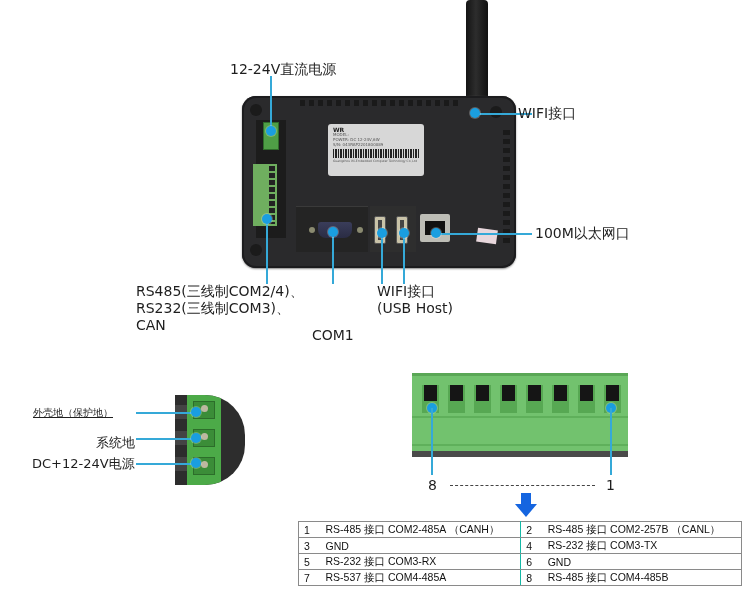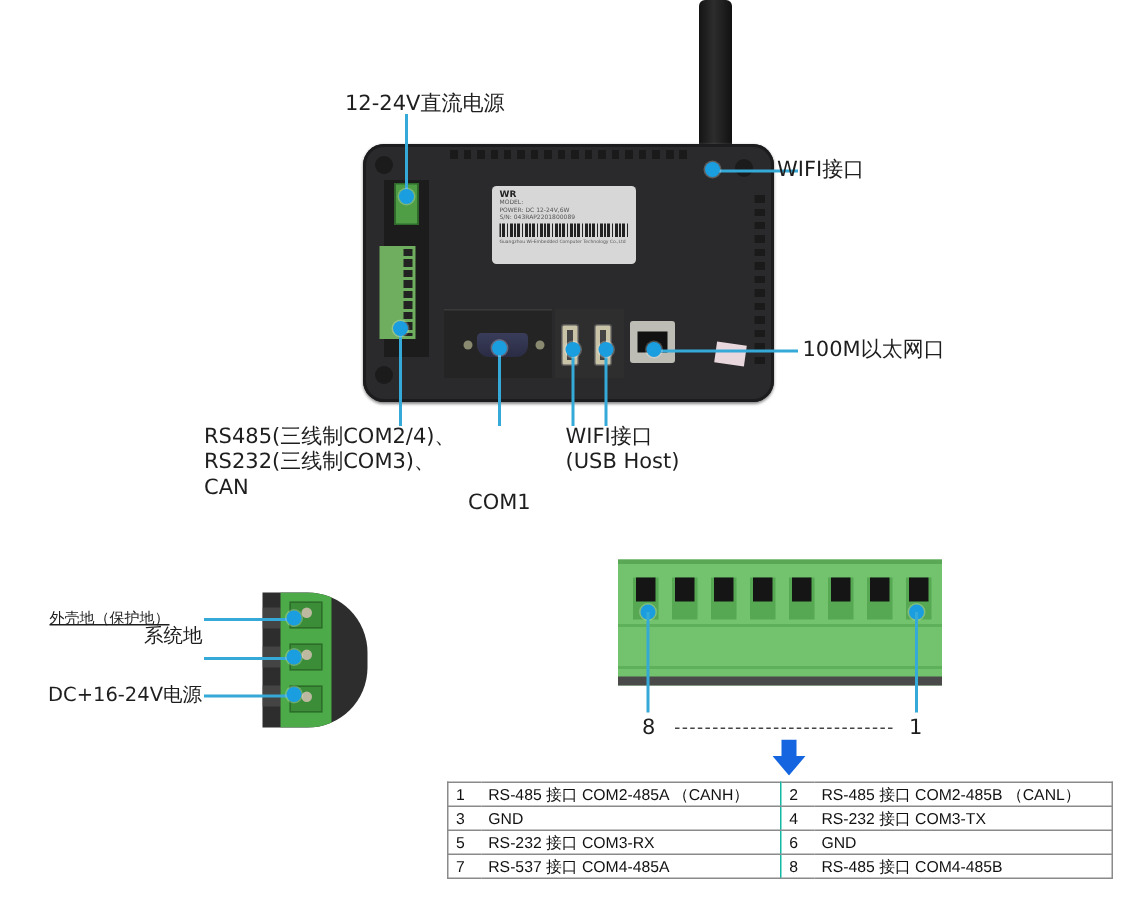--- a/index.html
+++ b/index.html
@@ -133,22 +133,22 @@
 </div>
 
 <div class="lead" style="left:136px;top:412px;width:60px;height:1.5px;"></div>
 <div class="dot" style="left:191px;top:407px;"></div>
 <div class="lead" style="left:136px;top:438px;width:60px;height:1.5px;"></div>
 <div class="dot" style="left:191px;top:433px;"></div>
 <div class="lead" style="left:136px;top:463px;width:60px;height:1.5px;"></div>
 <div class="dot" style="left:191px;top:458px;"></div>
 
 <div class="lbl" style="left:33px;top:404px;font-size:10px;text-decoration:underline;">外壳地（保护地）</div>
-<div class="lbl" style="left:96px;top:416px;font-size:13px;">系统地</div>
-<div class="lbl" style="left:32px;top:455px;font-size:13px;">DC+16-24V电源</div>
+<div class="lbl" style="left:96px;top:434px;font-size:13px;">系统地</div>
+<div class="lbl" style="left:32px;top:455px;font-size:13px;">DC+12-24V电源</div>
 
 <div class="term8">
   <div class="term8-band"></div>
   <div class="term8-band2"></div>
   <div class="t8-slot" style="left:10px;"></div>
   <div class="t8-slot" style="left:36px;"></div>
   <div class="t8-slot" style="left:62px;"></div>
   <div class="t8-slot" style="left:88px;"></div>
   <div class="t8-slot" style="left:114px;"></div>
   <div class="t8-slot" style="left:140px;"></div>
@@ -168,21 +168,21 @@
   <rect x="6" y="0" width="10" height="12" fill="#1565e0"></rect>
   <polygon points="0,11 22,11 11,24" fill="#1565e0"></polygon>
 </svg>
 
 <table class="pins">
   <tbody>
     <tr>
       <td class="n">1</td>
       <td class="d mid">RS-485 接口 COM2-485A （CANH）</td>
       <td class="n">2</td>
-      <td class="d">RS-485 接口 COM2-485B （CANL）</td>
+      <td class="d">RS-485 接口 COM2-257B （CANL）</td>
     </tr>
     <tr>
       <td class="n">3</td>
       <td class="d mid">GND</td>
       <td class="n">4</td>
       <td class="d">RS-232 接口 COM3-TX</td>
     </tr>
     <tr>
       <td class="n">5</td>
       <td class="d mid">RS-232 接口 COM3-RX</td>

